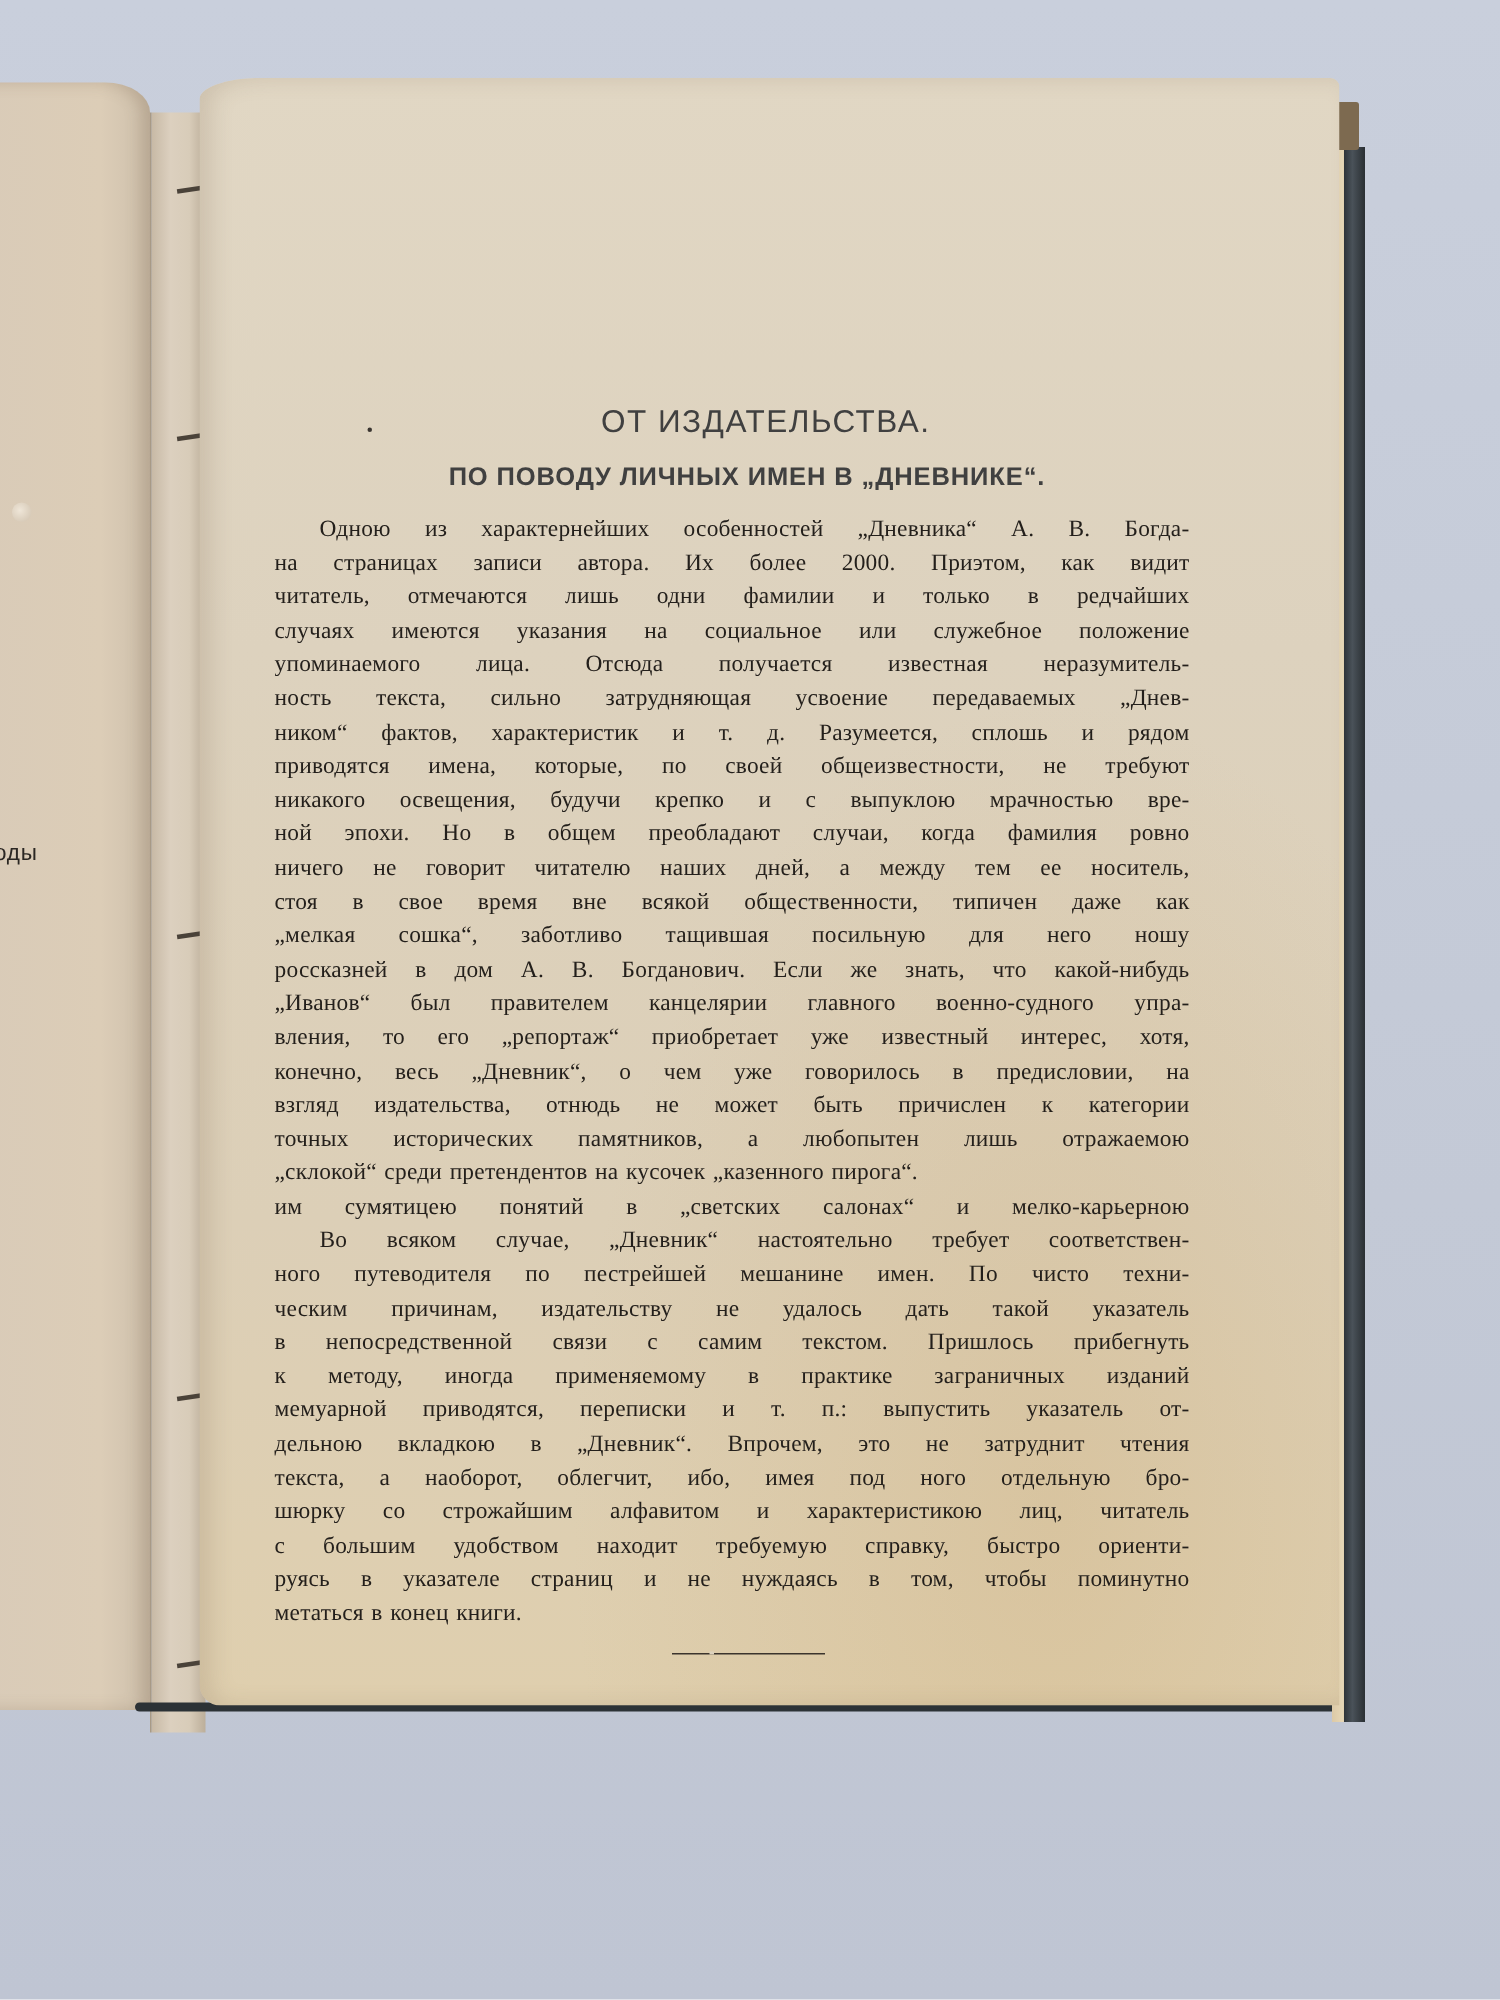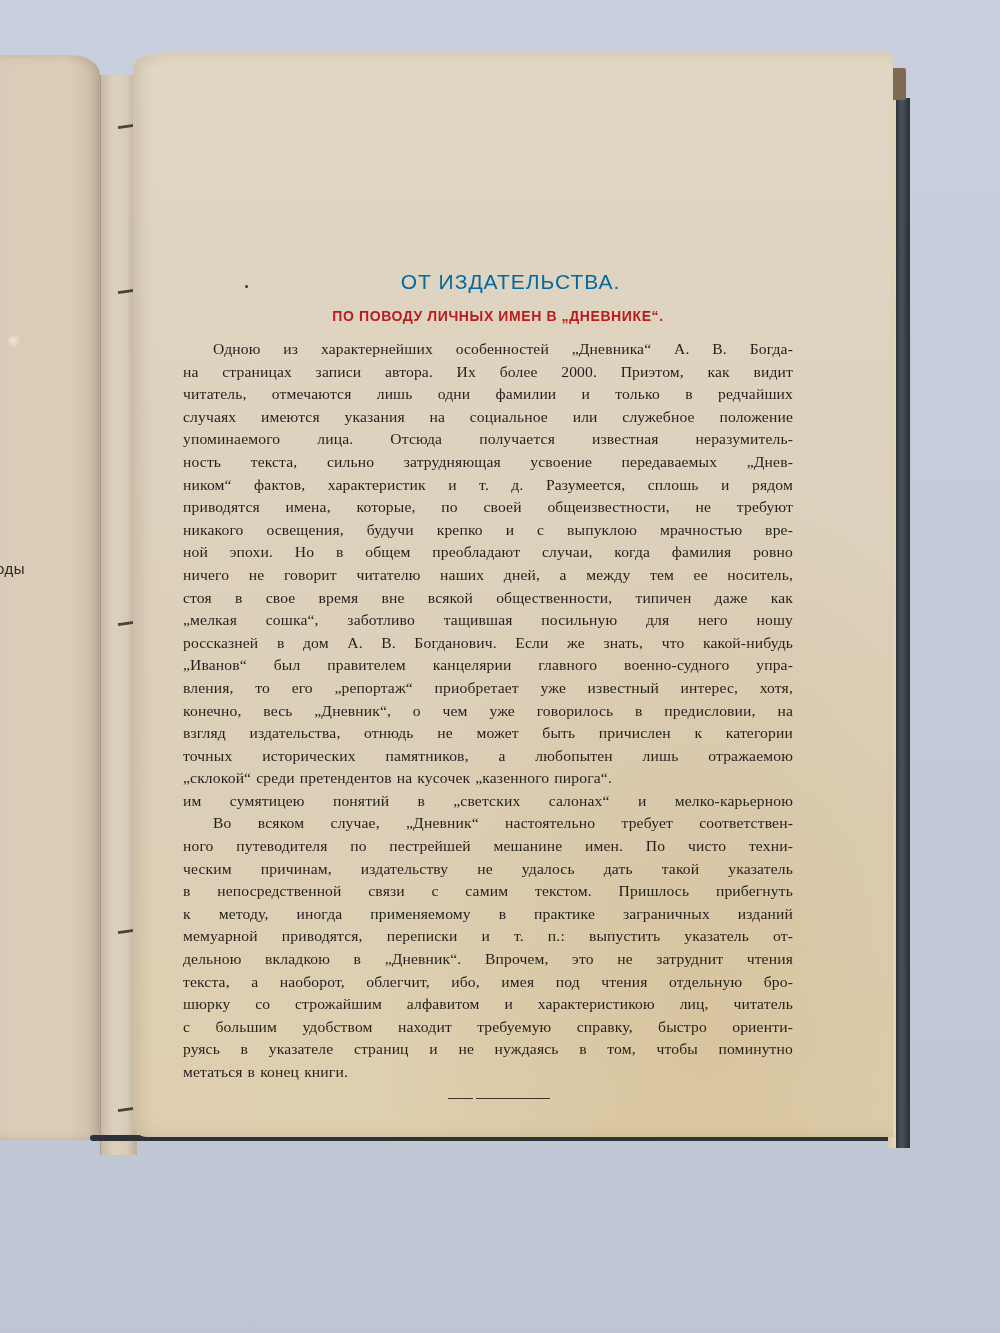--- a/index.html
+++ b/index.html
@@ -52,25 +52,25 @@
   .cover-bottom {
     position:absolute; left:90px; top:1135px; width:810px; height:6px;
     background:#2c3236; border-radius:3px;
   }
   .content {
     position:absolute; left:183px; top:270px; width:610px;
     color:#231f1b;
   }
   .title {
     text-align:center; font-family:"Liberation Sans", sans-serif;
-    font-size:21px; letter-spacing:1px; margin:0 0 14px 45px; color:#0369a1;
+    font-size:21px; letter-spacing:1px; margin:0 0 14px 45px; color:#404040;
   }
   .subtitle {
     text-align:center; font-family:"Liberation Sans", sans-serif; font-weight:bold;
-    font-size:14px; letter-spacing:0.6px; margin:0 0 14px 20px; color:#b91c1c;
+    font-size:17px; letter-spacing:0.6px; margin:0 0 14px 20px; color:#404040;
   }
   .para { margin:0; }
   .line {
     display:block; font-size:15.6px; line-height:22.6px; height:22.6px;
     text-align:justify; text-align-last:justify; white-space:nowrap;
     letter-spacing:0.15px; word-spacing:1px;
   }
   .line.indent { padding-left:30px; }
   .line.last { text-align-last:left; }
   .para + .para { margin-top:0; }
@@ -135,21 +135,21 @@
   </div>
 
   <div class="para">
     <span class="line indent">Во всяком случае, „Дневник“ настоятельно требует соответствен-</span>
     <span class="line">ного путеводителя по пестрейшей мешанине имен. По чисто техни-</span>
     <span class="line">ческим причинам, издательству не удалось дать такой указатель</span>
     <span class="line">в непосредственной связи с самим текстом. Пришлось прибегнуть</span>
     <span class="line">к методу, иногда применяемому в практике заграничных изданий</span>
     <span class="line">мемуарной приводятся, переписки и т. п.: выпустить указатель от-</span>
     <span class="line">дельною вкладкою в „Дневник“. Впрочем, это не затруднит чтения</span>
-    <span class="line">текста, а наоборот, облегчит, ибо, имея под чтения отдельную бро-</span>
+    <span class="line">текста, а наоборот, облегчит, ибо, имея под ного отдельную бро-</span>
     <span class="line">шюрку со строжайшим алфавитом и характеристикою лиц, читатель</span>
     <span class="line">с большим удобством находит требуемую справку, быстро ориенти-</span>
     <span class="line">руясь в указателе страниц и не нуждаясь в том, чтобы поминутно</span>
     <span class="line last">метаться в конец книги.</span>
   </div>
 
   <div class="divider"></div>
 </div>
 
 </body></html>

